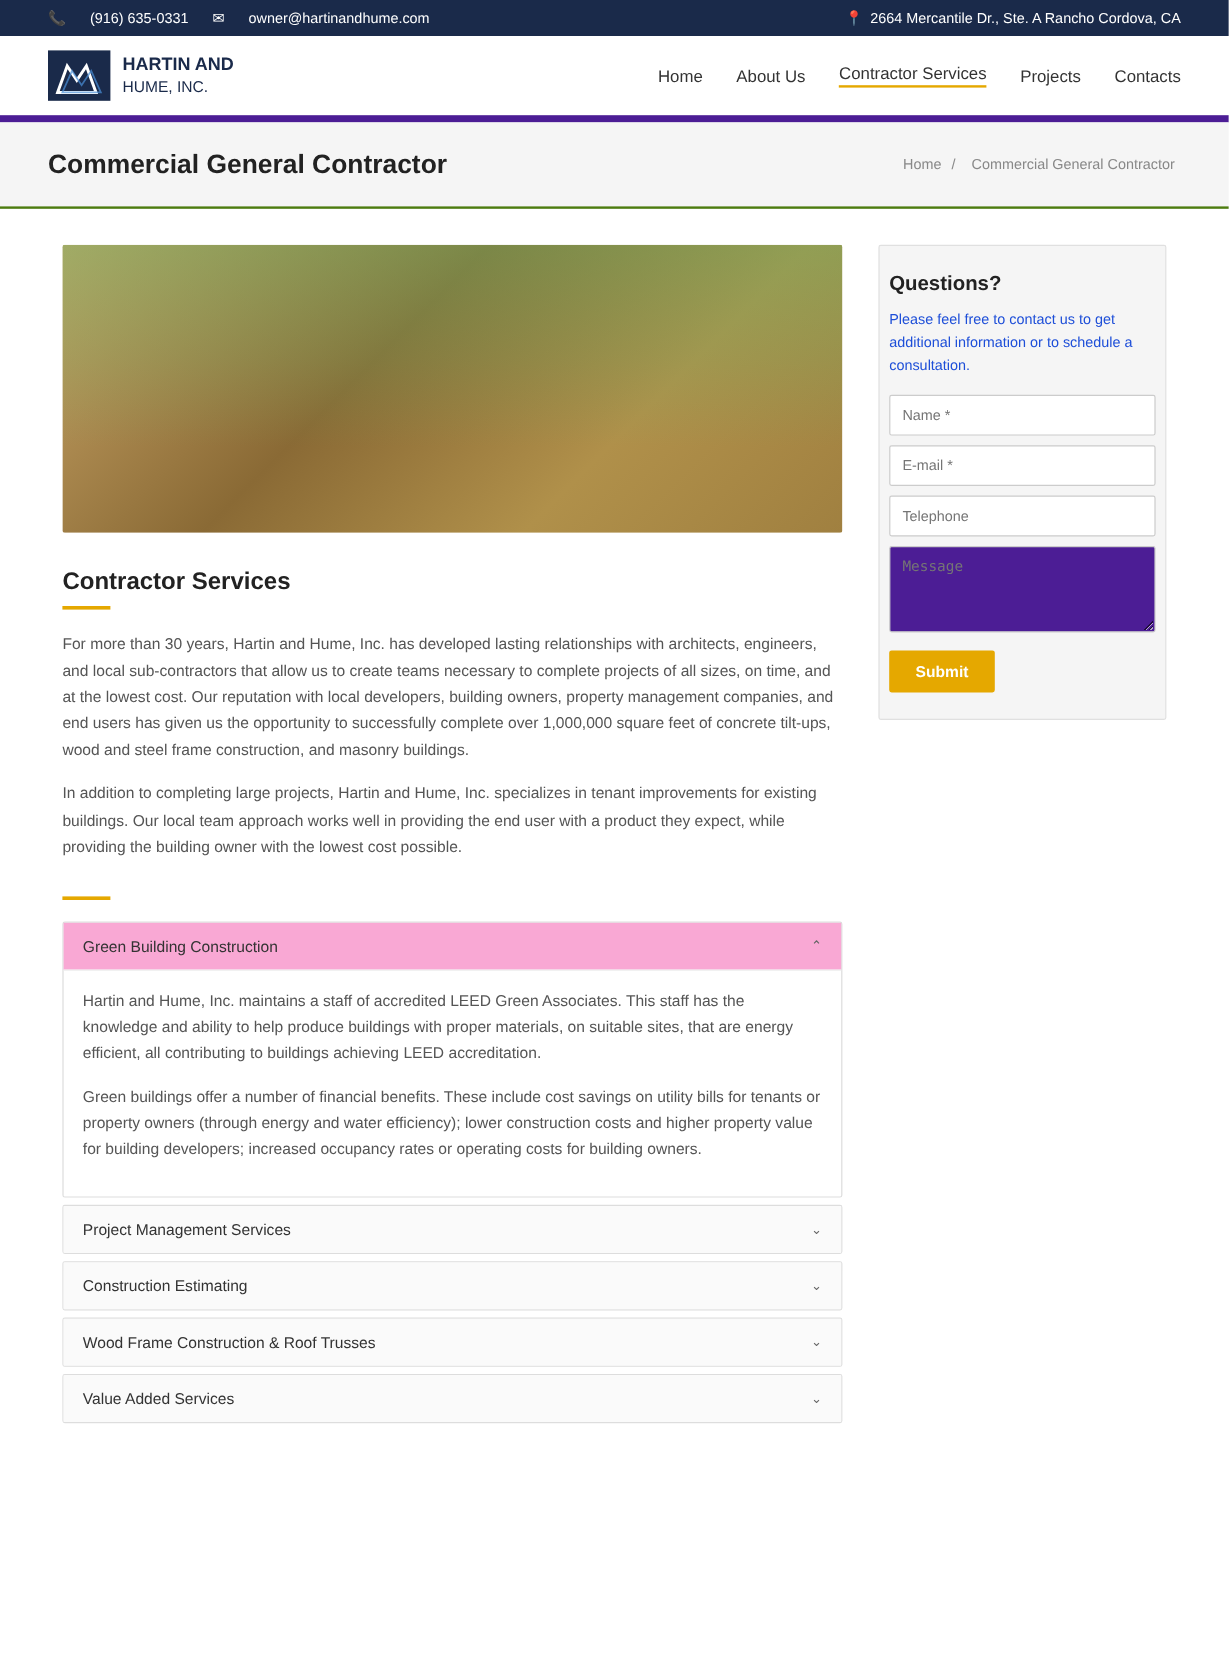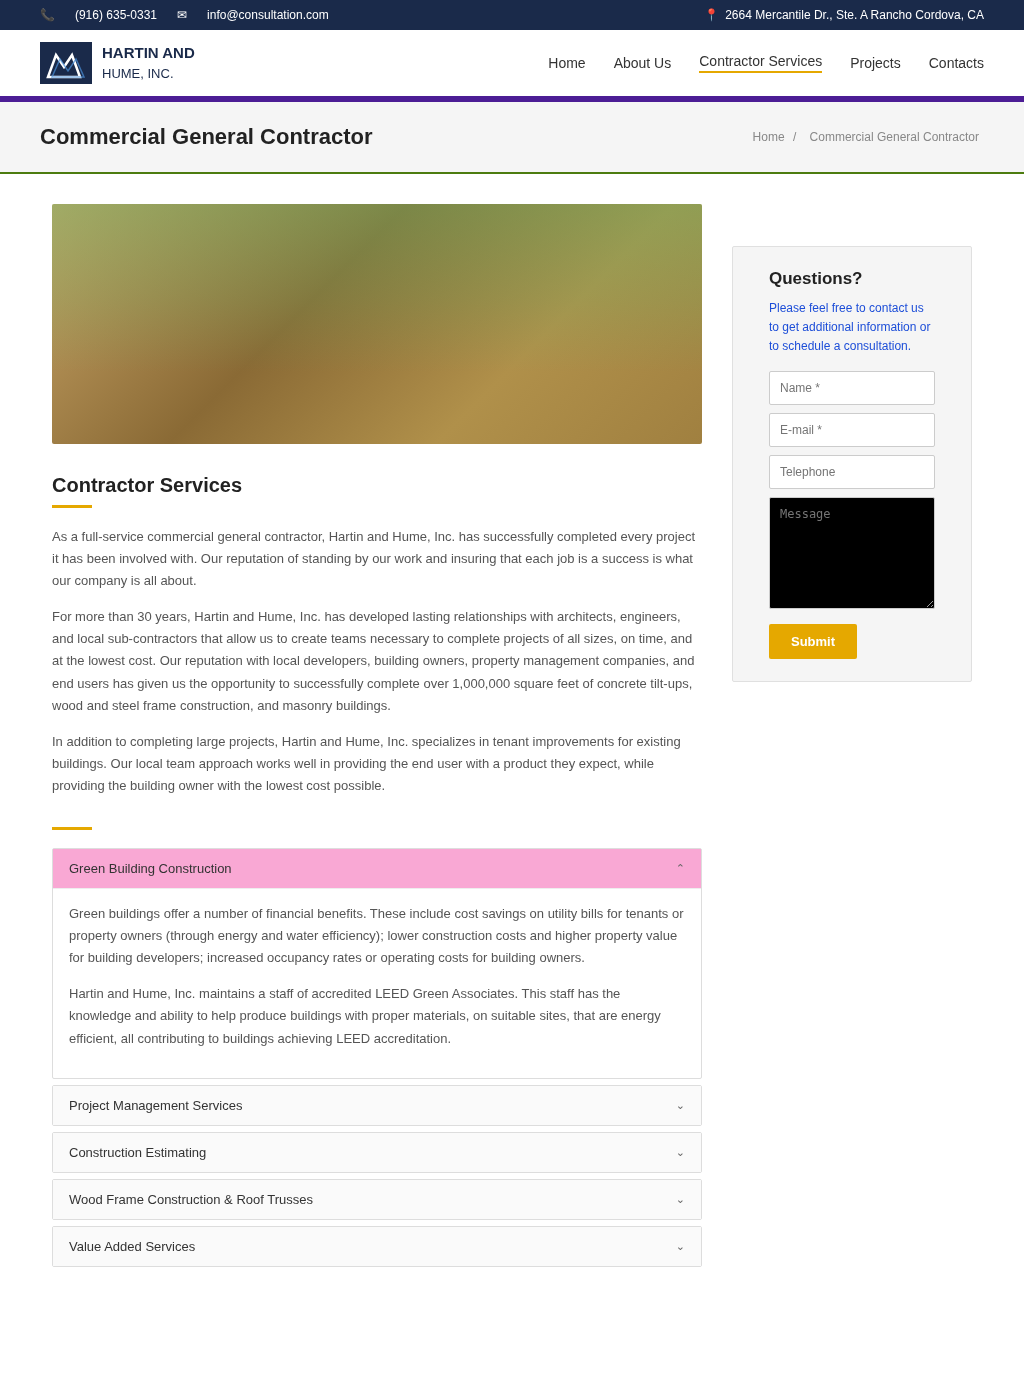--- a/index.html
+++ b/index.html
@@ -139,22 +139,21 @@
       line-height: 1.7;
       border-top: 1px solid #eee;
     }
     .chevron { font-size: 11px; color: #666; }
 
     
     .sidebar-box {
       background: #f5f5f5;
       border: 1px solid #e0e0e0;
       border-radius: 2px;
-      padding: 22px 36px;
-      margin-top: 42px;
+      padding: 22px 8px;
     }
     .sidebar-title {
       font-size: 17px;
       font-weight: bold;
       color: #222;
       margin-bottom: 10px;
     }
     .sidebar-desc {
       font-size: 12px;
       color: #1d4ed8;
@@ -171,23 +170,23 @@
       background: #fff;
       outline: none;
       border-radius: 2px;
     }
     .form-textarea {
       width: 100%;
       border: 1px solid #ccc;
       padding: 9px 10px;
       font-size: 12px;
       color: #888;
-      height: 112px;
+      height: 72px;
       resize: vertical;
-      background: #000000;
+      background: #4c1d95;
       outline: none;
       border-radius: 2px;
       margin-bottom: 12px;
     }
     .submit-btn {
       background: #e5a800;
       color: #fff;
       border: none;
       padding: 10px 22px;
       font-size: 13px;
@@ -200,21 +199,21 @@
     .general-section { margin-top: 36px; }
   </style>
 </head>
 <body>
 
 <div class="top-bar">
   <div class="top-bar-left">
     <span>📞</span>
     <span>(916) 635-0331</span>
     <span>✉</span>
-    <a>info@consultation.com</a>
+    <a>owner@hartinandhume.com</a>
   </div>
   <div class="top-bar-right">
     <span>📍</span>
     <span>2664 Mercantile Dr., Ste. A Rancho Cordova, CA</span>
   </div>
 </div>
 
 <div class="header">
   <div class="logo-area">
     <div class="logo-icon">
@@ -250,35 +249,34 @@
 
   <div class="content-left">
 
     <div class="hero-image">
       <div class="worker-silhouette"></div>
     </div>
 
     <h2 class="section-title">Contractor Services</h2>
     <div class="section-underline"></div>
 
-    <p class="section-text">As a full-service commercial general contractor, Hartin and Hume, Inc. has successfully completed every project it has been involved with. Our reputation of standing by our work and insuring that each job is a success is what our company is all about.</p>
     <p class="section-text">For more than 30 years, Hartin and Hume, Inc. has developed lasting relationships with architects, engineers, and local sub-contractors that allow us to create teams necessary to complete projects of all sizes, on time, and at the lowest cost. Our reputation with local developers, building owners, property management companies, and end users has given us the opportunity to successfully complete over 1,000,000 square feet of concrete tilt-ups, wood and steel frame construction, and masonry buildings.</p>
     <p class="section-text">In addition to completing large projects, Hartin and Hume, Inc. specializes in tenant improvements for existing buildings. Our local team approach works well in providing the end user with a product they expect, while providing the building owner with the lowest cost possible.</p>
 
     <div class="accordion-section">
       <div class="section-underline"></div>
 
       <div class="accordion-item">
         <div class="accordion-header open">
           <span>Green Building Construction</span>
           <span class="chevron">⌃</span>
         </div>
         <div class="accordion-content">
+          <p class="section-text">Hartin and Hume, Inc. maintains a staff of accredited LEED Green Associates. This staff has the knowledge and ability to help produce buildings with proper materials, on suitable sites, that are energy efficient, all contributing to buildings achieving LEED accreditation.</p>
           <p class="section-text">Green buildings offer a number of financial benefits. These include cost savings on utility bills for tenants or property owners (through energy and water efficiency); lower construction costs and higher property value for building developers; increased occupancy rates or operating costs for building owners.</p>
-          <p class="section-text">Hartin and Hume, Inc. maintains a staff of accredited LEED Green Associates. This staff has the knowledge and ability to help produce buildings with proper materials, on suitable sites, that are energy efficient, all contributing to buildings achieving LEED accreditation.</p>
         </div>
       </div>
 
       <div class="accordion-item">
         <div class="accordion-header">
           <span>Project Management Services</span>
           <span class="chevron">⌄</span>
         </div>
       </div>
 

